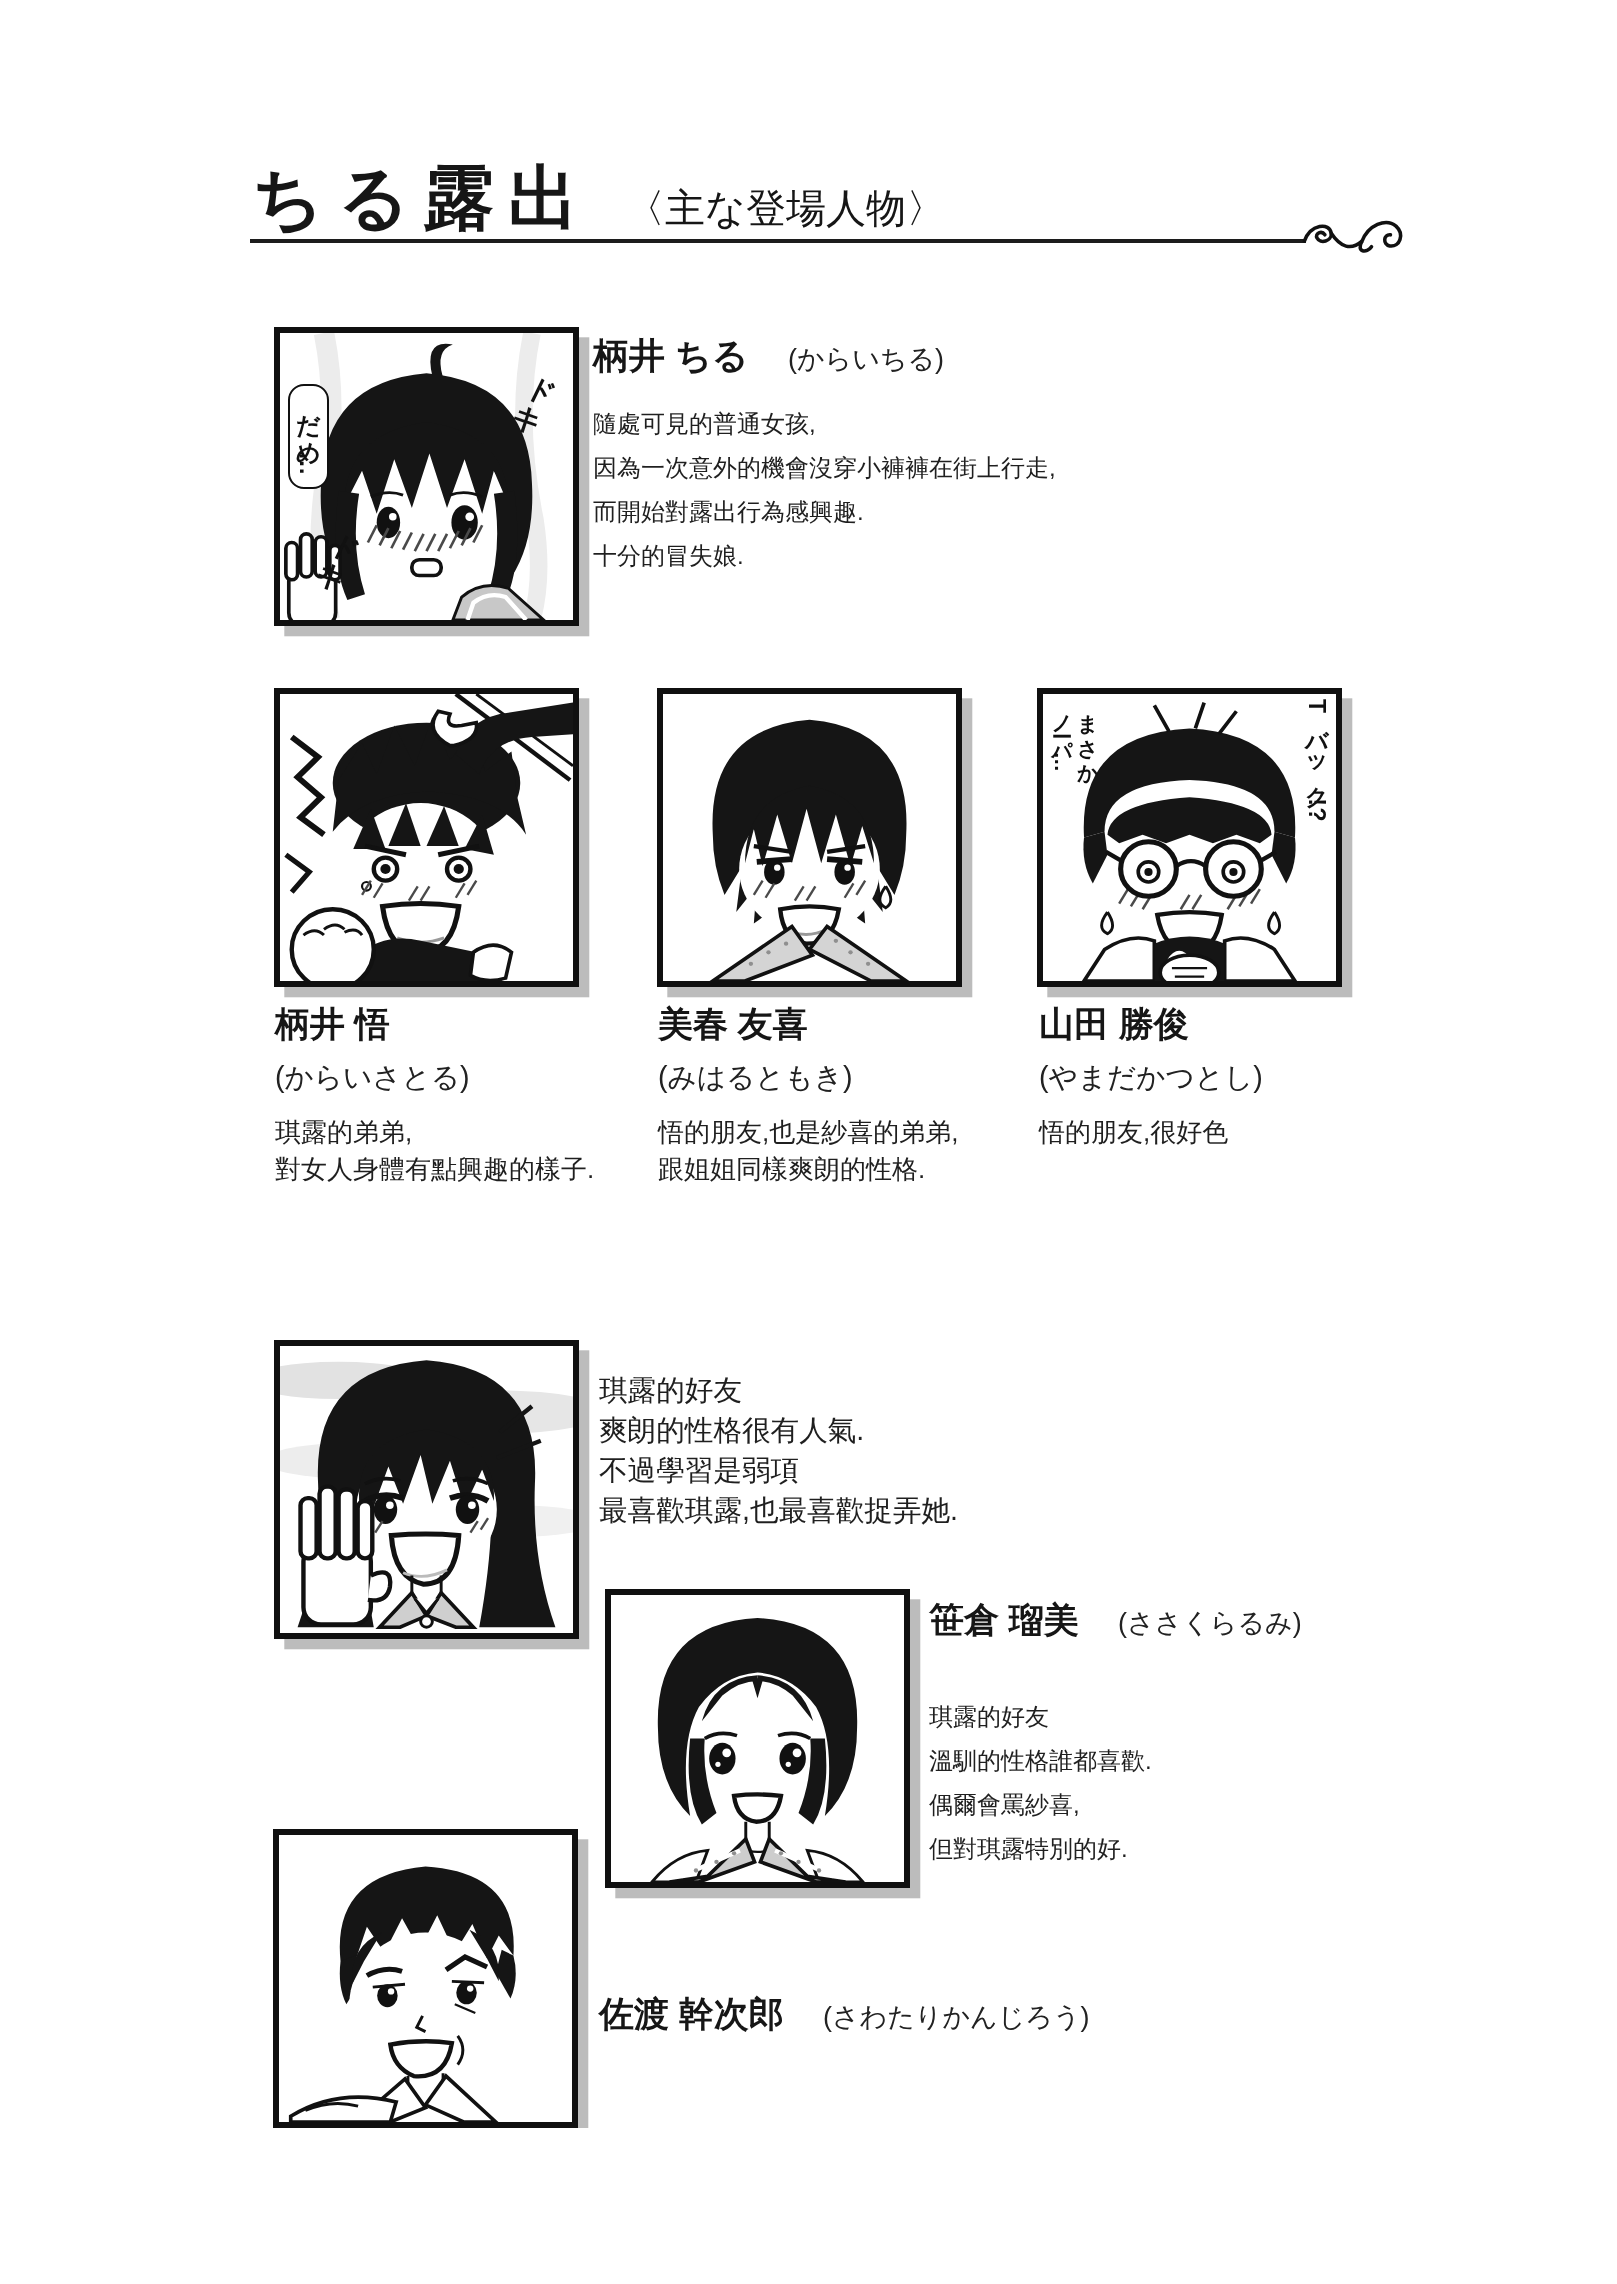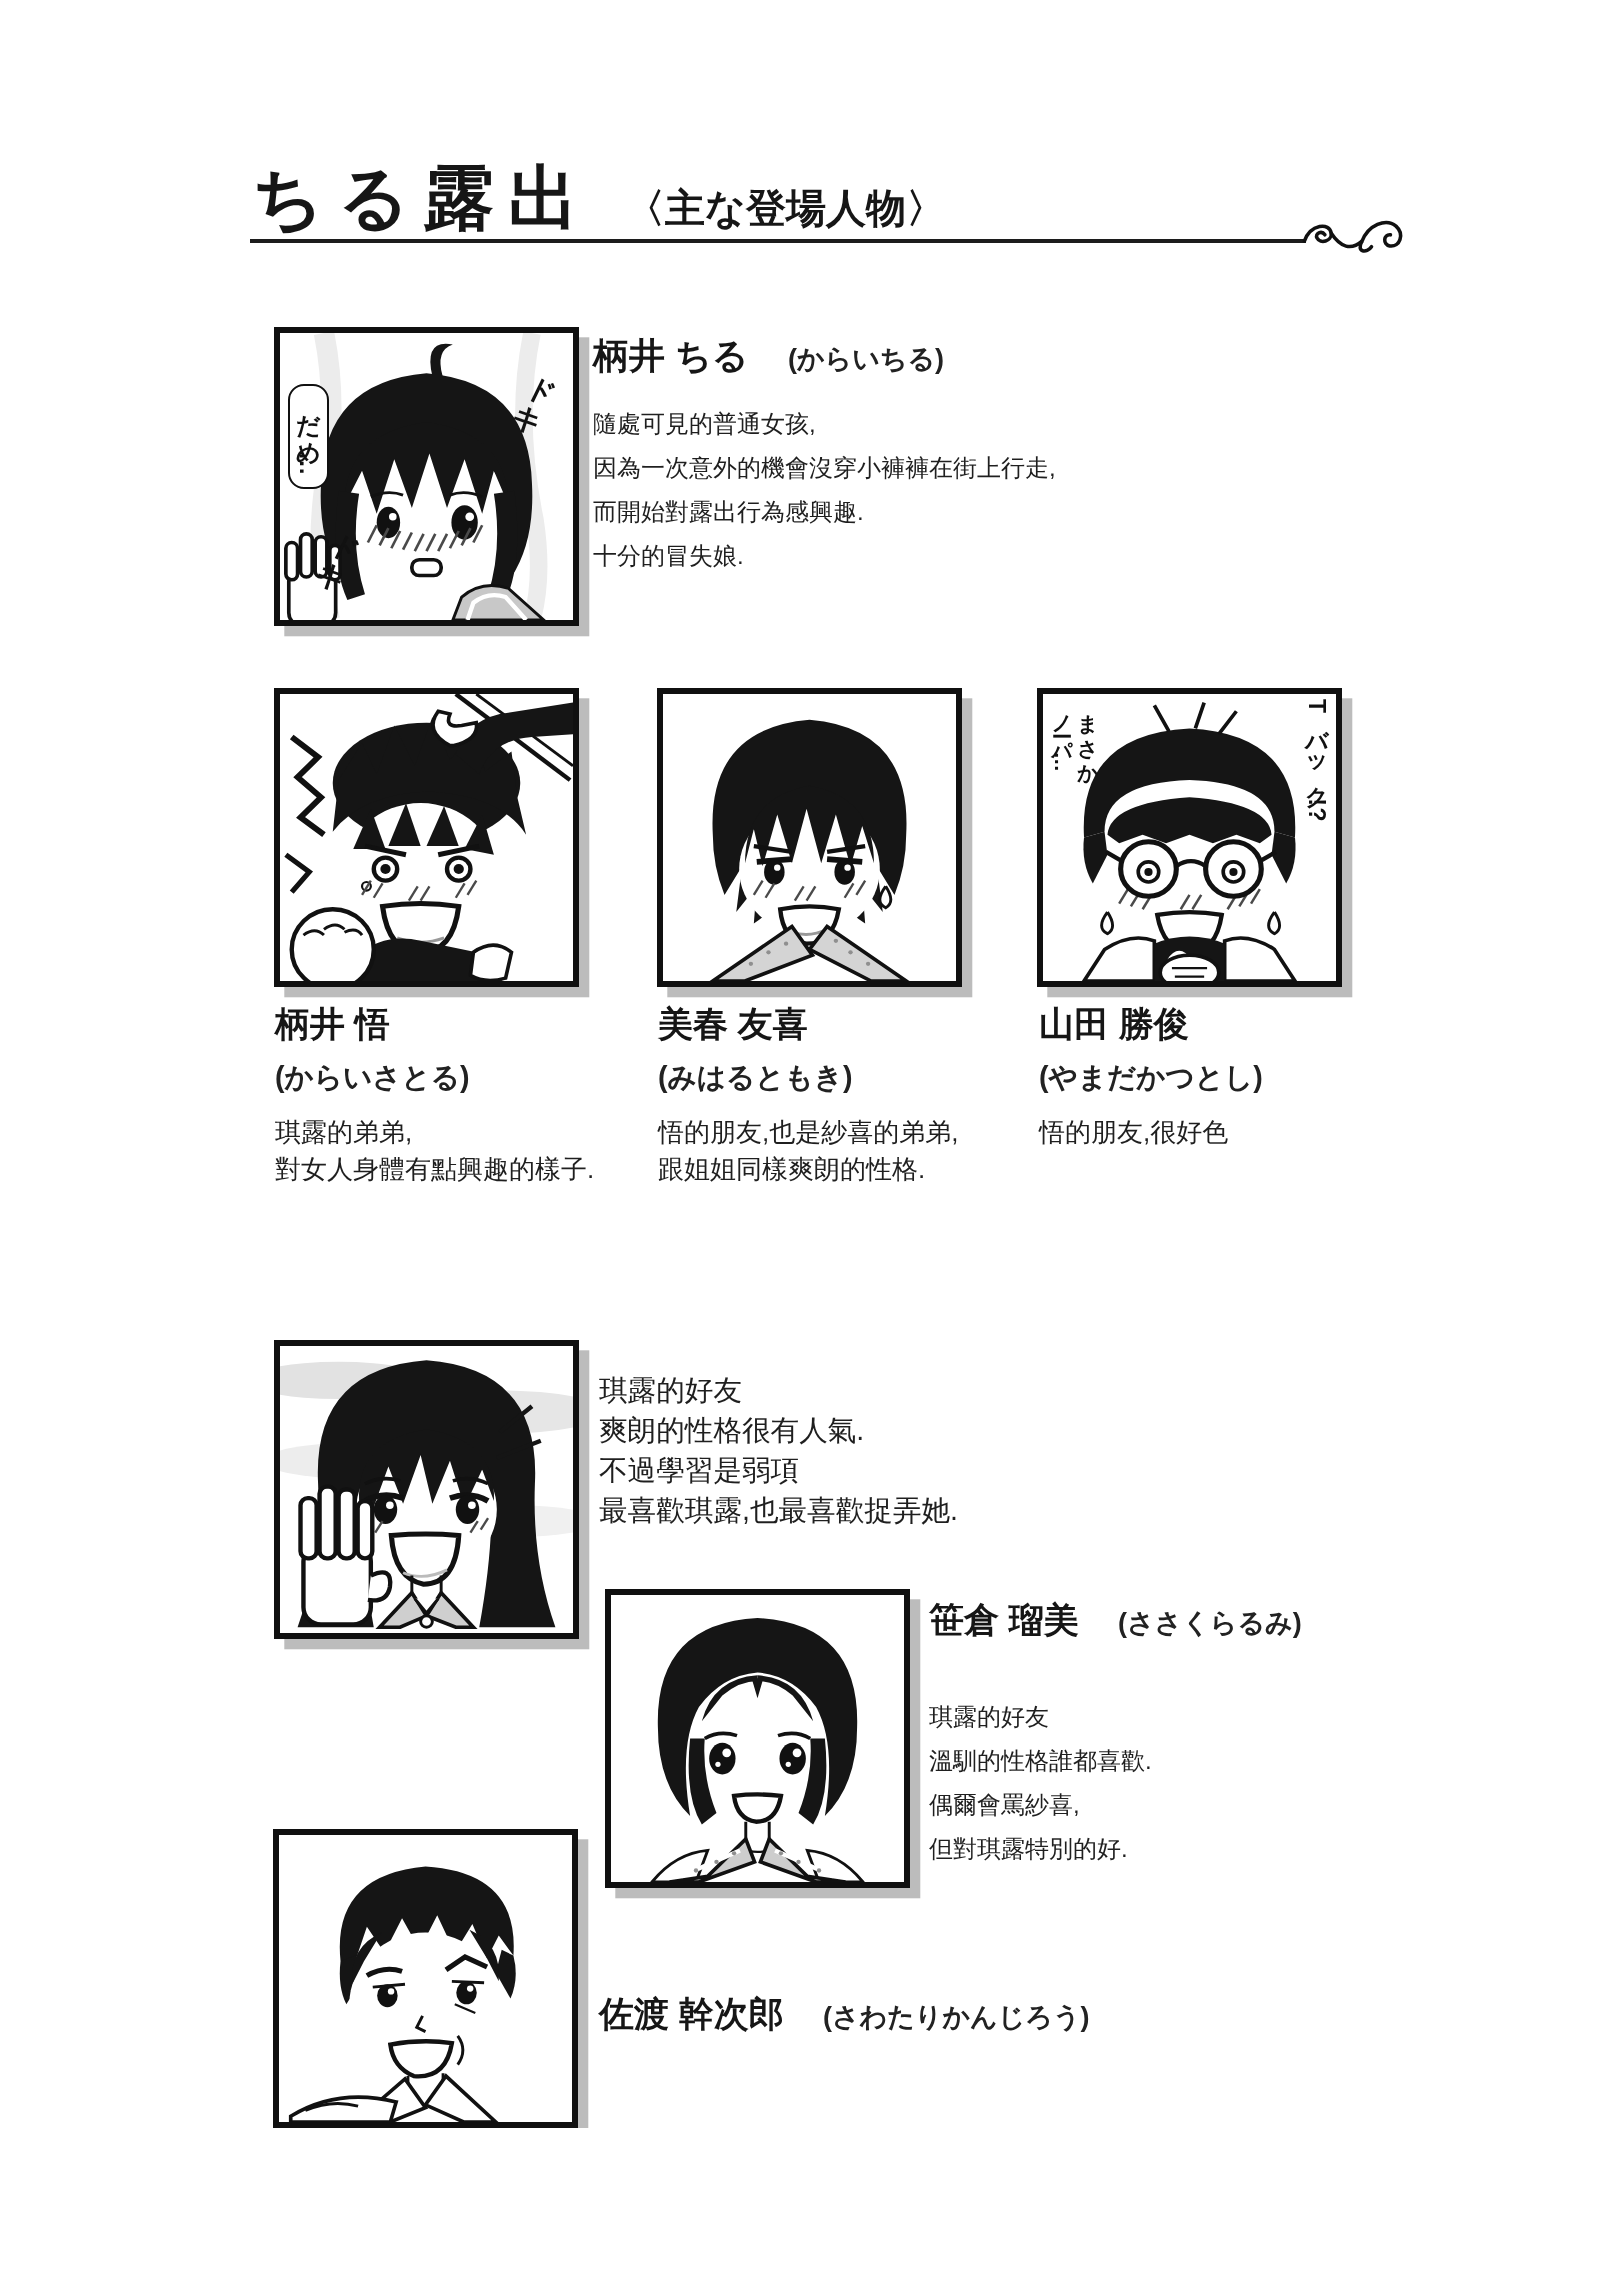--- a/index.html
+++ b/index.html
@@ -2,39 +2,39 @@
 <html style="font-size:12.7px"><head>
 <meta charset="utf-8">
 <style>
   html,body{margin:0;padding:0;background:#ffffff;}
   .canvas{position:relative;width:1618px;height:2128px;background:#ffffff;overflow:hidden;
           font-family:"Liberation Sans","DejaVu Sans",sans-serif;color:#1a1a1a;}
 
   
   .title{position:absolute;left:252px;top:152px;font-family:"DejaVu Serif","Liberation Serif",serif;
          font-size:70px;font-weight:700;letter-spacing:14.3px;color:#161616;white-space:nowrap;}
-  .subtitle{position:absolute;left:625px;top:181px;font-size:40px;font-weight:700;color:#161616;white-space:nowrap;}
+  .subtitle{position:absolute;left:625px;top:181px;font-size:40px;font-weight:400;color:#161616;white-space:nowrap;}
   .rule{position:absolute;left:250px;top:239px;width:1056px;height:4px;background:#1c1c1c;}
   .flourish{position:absolute;left:1302px;top:214px;width:109px;height:48px;}
 
   
   .portrait{position:absolute;width:293px;height:287px;border:6.3px solid #101010;background:#fff;
             box-shadow:10.3px 10.3px 0 #bcbcbc;overflow:hidden;}
   .portrait svg{display:block;width:100%;height:100%;}
   .overlay{position:absolute;color:#111;}
   .bubble{writing-mode:vertical-rl;font-size:24px;font-weight:600;border:2.4px solid #111;
           background:#fff;border-radius:16px;padding:11px 6.3px;line-height:1;}
   .doki{writing-mode:vertical-rl;transform:rotate(26deg);font-size:28.6px;font-weight:700;line-height:1;}
   .vtext{writing-mode:vertical-rl;font-weight:600;line-height:1.25;letter-spacing:1.6px;}
 
   
   .charblock{position:absolute;}
   .name-row{display:flex;align-items:baseline;white-space:nowrap;gap:36px;}
   .nm{font-size:36px;font-weight:700;color:#161616;}
-  .kana{font-size:27px;font-weight:700;color:#222;margin-left:3.2px;}
+  .kana{font-size:27px;font-weight:400;color:#222;margin-left:3.2px;}
   .desc{font-size:24px;line-height:44px;font-weight:500;color:#1f1f1f;white-space:nowrap;}
   .desc>div{min-height:1em;}
 
   
   .stacked .nm{font-size:35px;}
   .stacked .kana{display:block;margin-left:0;font-size:28.6px;margin-top:9.5px;}
   .stacked .desc{font-size:26px;line-height:37px;margin-top:17.4px;}
 
   .mt-row1{margin-top:20.6px;}
   .mt-saki{margin-top:17.4px;font-size:28.6px;line-height:40px;}

